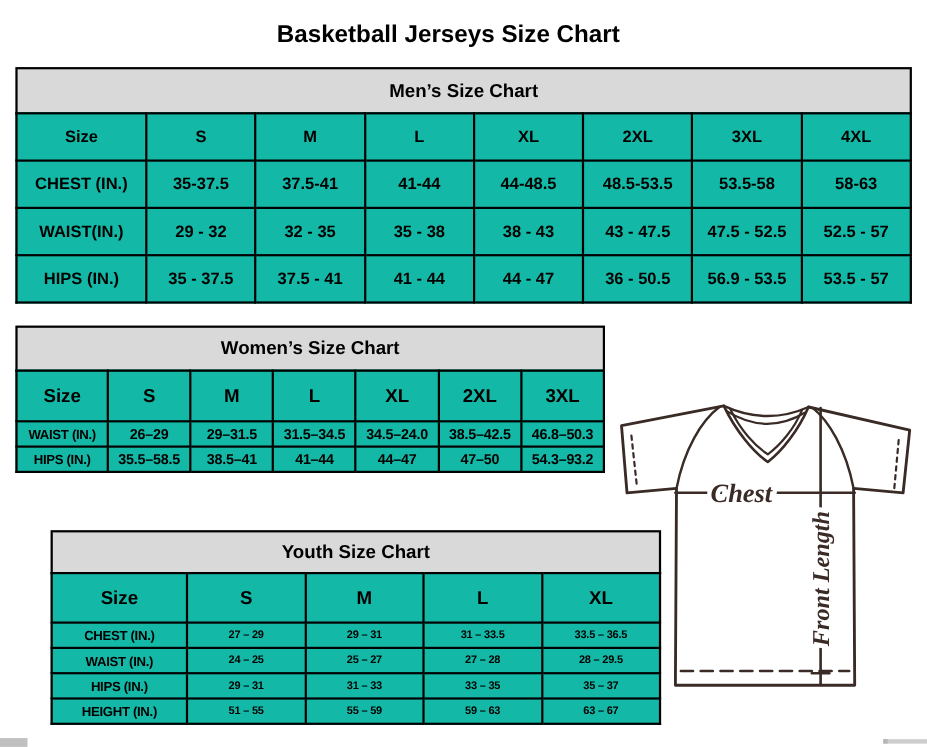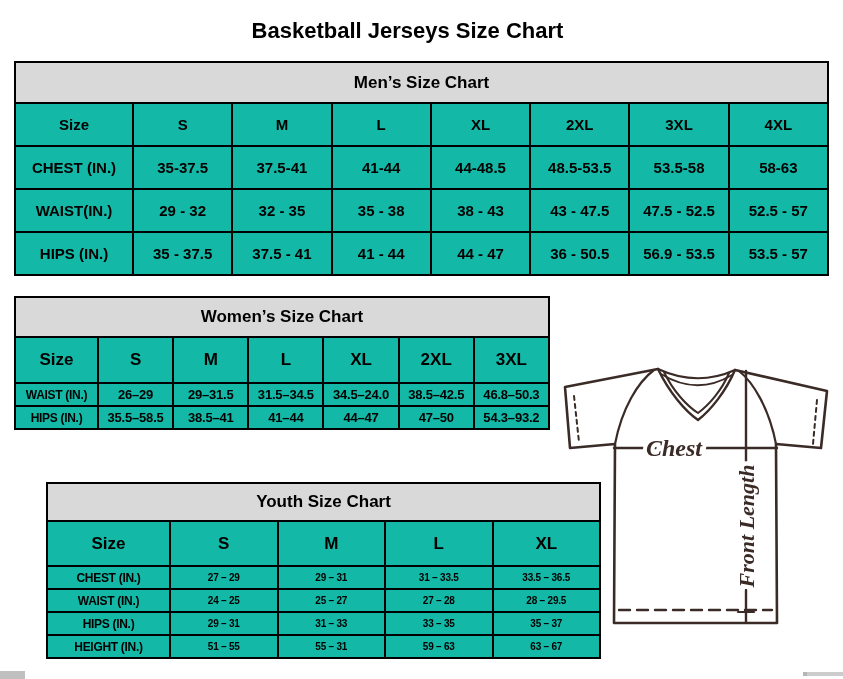--- a/index.html
+++ b/index.html
@@ -191,21 +191,21 @@
         <tr>
           <td class="rowlabel">HIPS (IN.)</td>
           <td>29 – 31</td>
           <td>31 – 33</td>
           <td>33 – 35</td>
           <td>35 – 37</td>
         </tr>
         <tr>
           <td class="rowlabel">HEIGHT (IN.)</td>
           <td>51 – 55</td>
-          <td>55 – 31</td>
+          <td>55 – 59</td>
           <td>59 – 63</td>
           <td>63 – 67</td>
         </tr>
       </tbody>
   </table>
 </div>
 
 <svg class="jersey" viewBox="0 0 292 312">
   <g stroke="#3a2b26" fill="none" stroke-linejoin="round" stroke-linecap="round">
 

